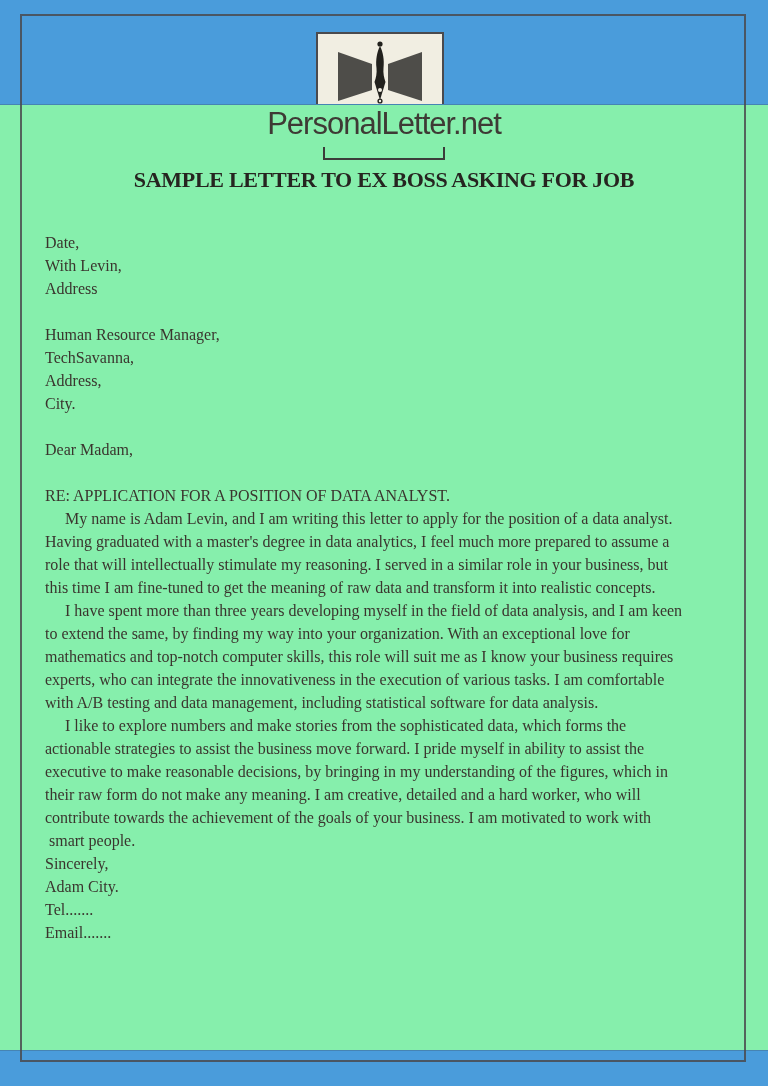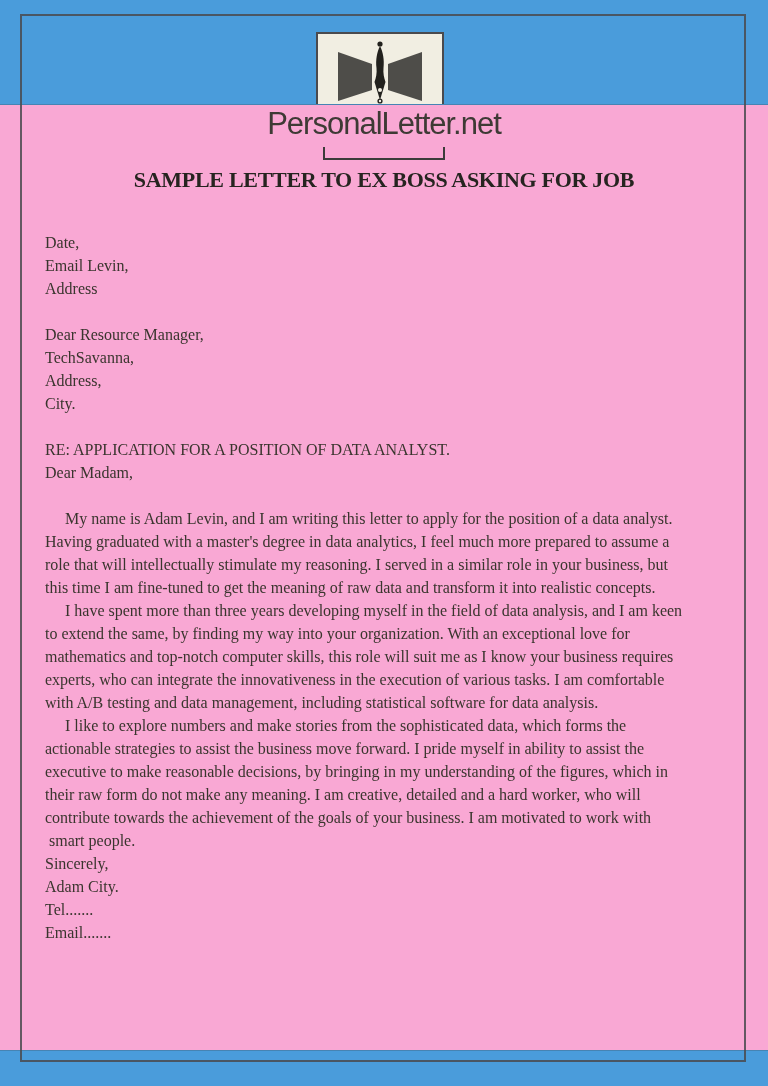--- a/index.html
+++ b/index.html
@@ -1,20 +1,20 @@
 <!DOCTYPE html>
 <html><head>
 <meta charset="utf-8">
 <style>
   html, body { margin: 0; padding: 0; background: #e8e8e8; }
   .page {
     position: relative;
     width: 768px;
     height: 1086px;
-    background: #f9a8d4;
+    background: #86efac;
     overflow: hidden;
     font-family: "Liberation Serif", serif;
   }
   .band { position: absolute; left: 0; right: 0; background: #4a9cdb; }
   .band-top { top: 0; height: 104px; border-bottom: 1px solid rgba(60,60,60,0.25); }
   .band-bottom { bottom: 0; height: 35px; border-top: 1px solid rgba(60,60,60,0.25); }
   .frame {
     position: absolute;
     left: 20px; top: 14px;
     width: 726px; height: 1048px;
@@ -98,28 +98,28 @@
   </div>
 
   <div class="logo-text">PersonalLetter.net</div>
 
   <div class="bracket"></div>
 
   <div class="title">SAMPLE LETTER TO EX BOSS ASKING FOR JOB</div>
 
   <div class="letter">
     <div class="block gap">Date,
-Email Levin,
+With Levin,
 Address</div>
-    <div class="block gap">Dear Resource Manager,
+    <div class="block gap">Human Resource Manager,
 TechSavanna,
 Address,
 City.</div>
+    <div class="block gap">Dear Madam,</div>
     <div class="block">RE: APPLICATION FOR A POSITION OF DATA ANALYST.</div>
-    <div class="block gap">Dear Madam,</div>
     <div class="block">     My name is Adam Levin, and I am writing this letter to apply for the position of a data analyst.
 Having graduated with a master's degree in data analytics, I feel much more prepared to assume a
 role that will intellectually stimulate my reasoning. I served in a similar role in your business, but
 this time I am fine-tuned to get the meaning of raw data and transform it into realistic concepts.</div>
     <div class="block">     I have spent more than three years developing myself in the field of data analysis, and I am keen
 to extend the same, by finding my way into your organization. With an exceptional love for
 mathematics and top-notch computer skills, this role will suit me as I know your business requires
 experts, who can integrate the innovativeness in the execution of various tasks. I am comfortable
 with A/B testing and data management, including statistical software for data analysis.</div>
     <div class="block">     I like to explore numbers and make stories from the sophisticated data, which forms the

